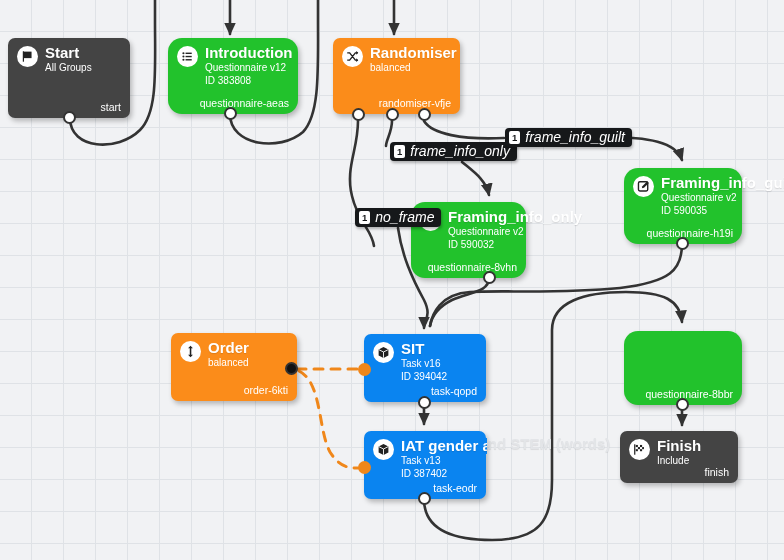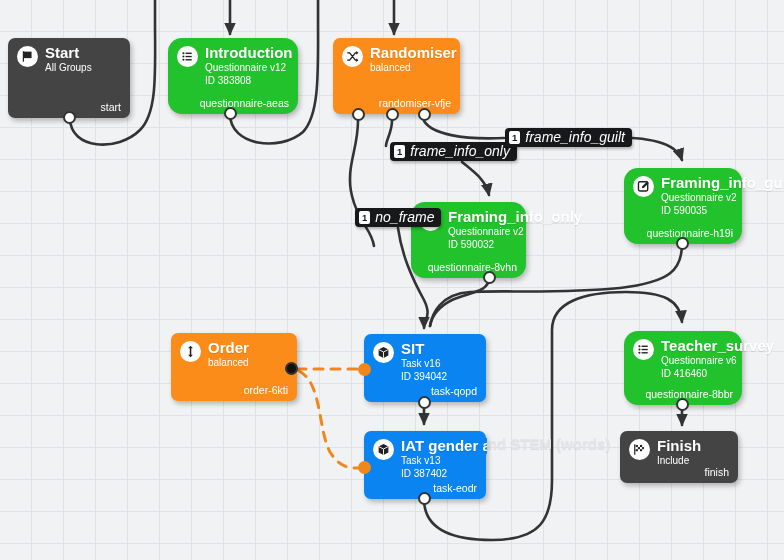--- a/index.html
+++ b/index.html
@@ -335,37 +335,20 @@
         <div class="node-sub">Task v13</div>
         <div class="node-sub">ID 387402</div>
       </div>
     </div>
     <div class="node-slug">task-eodr</div>
   </div>
   <div class="port-orange" style="left:358px; top:461px;"></div>
   <div class="port" style="left:418px; top:492px;"></div>
 
   <div class="node green" style="left:624px; top:331px; width:118px; height:74px;">
-    <div class="node-head">
-      <span class="node-icon">
-        <svg width="13" height="13" viewBox="0 0 16 16">
-          <circle cx="3" cy="4" r="1.3" fill="#222"></circle>
-            <rect x="5.6" y="3.2" width="7.6" height="1.7" fill="#222"></rect>
-          <circle cx="3" cy="8" r="1.3" fill="#222"></circle>
-            <rect x="5.6" y="7.2" width="7.6" height="1.7" fill="#222"></rect>
-          <circle cx="3" cy="12" r="1.3" fill="#222"></circle>
-            <rect x="5.6" y="11.2" width="7.6" height="1.7" fill="#222"></rect>
-        </svg>
-      </span>
-      <div>
-        <div class="node-title">Teacher_survey</div>
-        <div class="node-sub">Questionnaire v6</div>
-        <div class="node-sub">ID 416460</div>
-      </div>
-    </div>
     <div class="node-slug">questionnaire-8bbr</div>
   </div>
   <div class="port" style="left:676px; top:398px;"></div>
 
   <div class="node grey" style="left:620px; top:431px; width:118px; height:52px;">
     <div class="node-head">
       <span class="node-icon">
         <svg width="13" height="13" viewBox="0 0 16 16">
           <rect x="1.4" y="1.6" width="1.5" height="12.8" fill="#222"></rect>
           <rect x="3.4" y="2.4" width="2.6" height="2.6" fill="#222"></rect>

